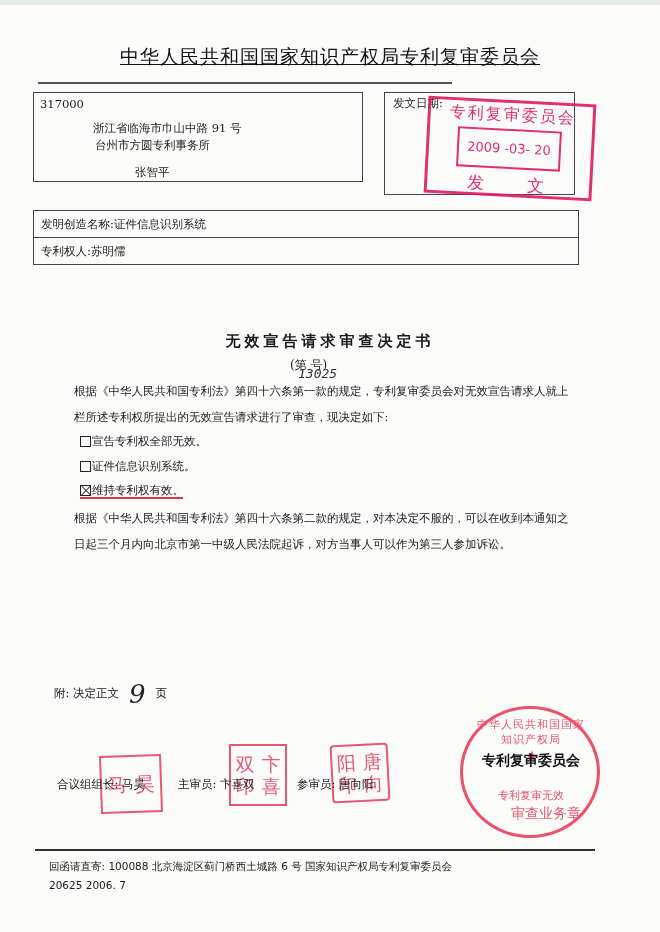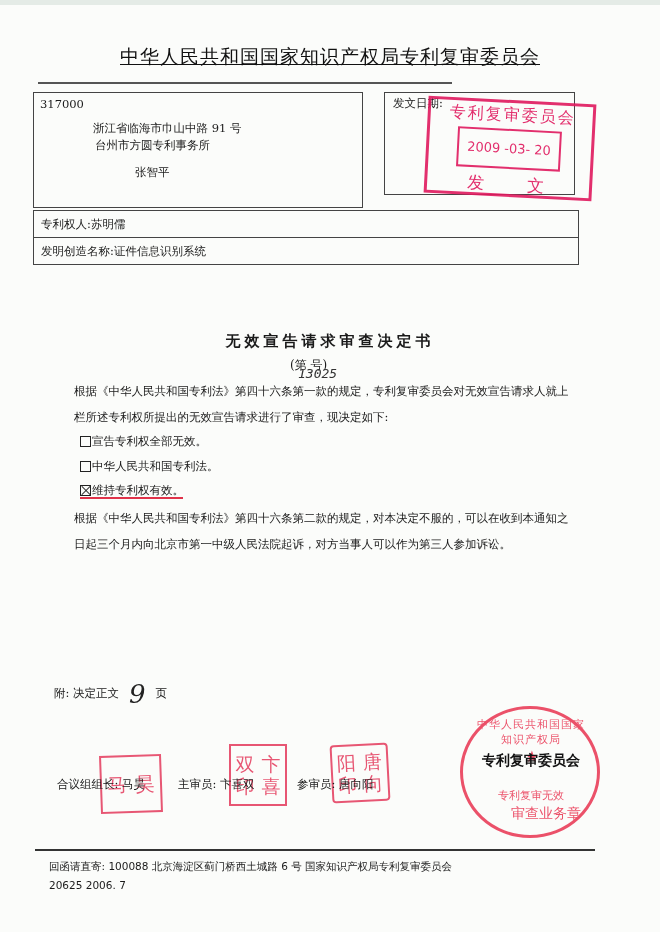--- a/index.html
+++ b/index.html
@@ -11,21 +11,21 @@
   }
   .topband { position: absolute; left: 0; top: 0; width: 660px; height: 5px; background: #e4ebe6; }
   .abs { position: absolute; }
   .title {
     left: 0; width: 660px; top: 44px; text-align: center;
     font-family: "DejaVu Sans", "Liberation Sans", sans-serif;
     font-size: 19px; letter-spacing: 1px; color: #111; text-decoration: underline;
   }
   .hr-top { left: 38px; top: 82px; width: 414px; height: 2px; background: #555; }
   .addr-box {
-    left: 33px; top: 92px; width: 330px; height: 116px;
+    left: 33px; top: 92px; width: 330px; height: 90px;
     border: 1px solid #444; box-sizing: border-box; font-size: 11.5px;
   }
   .date-box {
     left: 384px; top: 92px; width: 191px; height: 103px;
     border: 1px solid #444; box-sizing: border-box; font-size: 11.5px;
   }
   .info-table {
     left: 33px; top: 210px; width: 546px; border-collapse: collapse;
     font-size: 11.5px;
   }
@@ -92,26 +92,26 @@
   <div class="abs" style="left:2px; top:2px; width:160px; text-align:center; font-size:16px; letter-spacing:2px;">专利复审委员会</div>
   <div class="abs" style="left:28px; top:26px; width:104px; height:40px; border:2px solid #e0195e; box-sizing:border-box; font-size:13px; text-align:center; line-height:36px;">2009 -03- 20</div>
   <div class="abs" style="left:40px; top:70px; font-size:17px;">发</div>
   <div class="abs" style="left:100px; top:70px; font-size:17px;">文</div>
 </div>
 
 <table class="abs info-table">
   <tbody>
   <tr>
     <td colspan="2">
-      <span>专利权人:</span><span>苏明儒</span>
+      <span>发明创造名称:</span><span>证件信息识别系统</span>
     </td>
   </tr>
   <tr>
     <td colspan="2">
-      <span>发明创造名称:</span><span>证件信息识别系统</span>
+      <span>专利权人:</span><span>苏明儒</span>
     </td>
   </tr>
 </tbody>
   </table>
 
 <div class="abs doc-title">无效宣告请求审查决定书</div>
 <div class="abs doc-number">
   <span>(第  号)</span>
   <span class="hand">13025</span>
 </div>
@@ -119,21 +119,21 @@
 <div class="abs para" style="top:378px;">
   <div class="indent">根据《中华人民共和国专利法》第四十六条第一款的规定，专利复审委员会对无效宣告请求人就上栏所述专利权所提出的无效宣告请求进行了审查，现决定如下:</div>
 </div>
 
 <div class="abs opt" style="top:434px;">
   <span class="chk"></span>
   <span>宣告专利权全部无效。</span>
 </div>
 <div class="abs opt" style="top:459px;">
   <span class="chk"></span>
-  <span>中华人民共和国专利法。</span>
+  <span>证件信息识别系统。</span>
 </div>
 <div class="abs opt" style="top:483px;">
   <span class="chk checked"></span>
   <span>维持专利权有效。</span>
 </div>
 <div class="abs red-underline"></div>
 
 <div class="abs para" style="top:505px;">
   <div class="indent">根据《中华人民共和国专利法》第四十六条第二款的规定，对本决定不服的，可以在收到本通知之日起三个月内向北京市第一中级人民法院起诉，对方当事人可以作为第三人参加诉讼。</div>
 </div>

